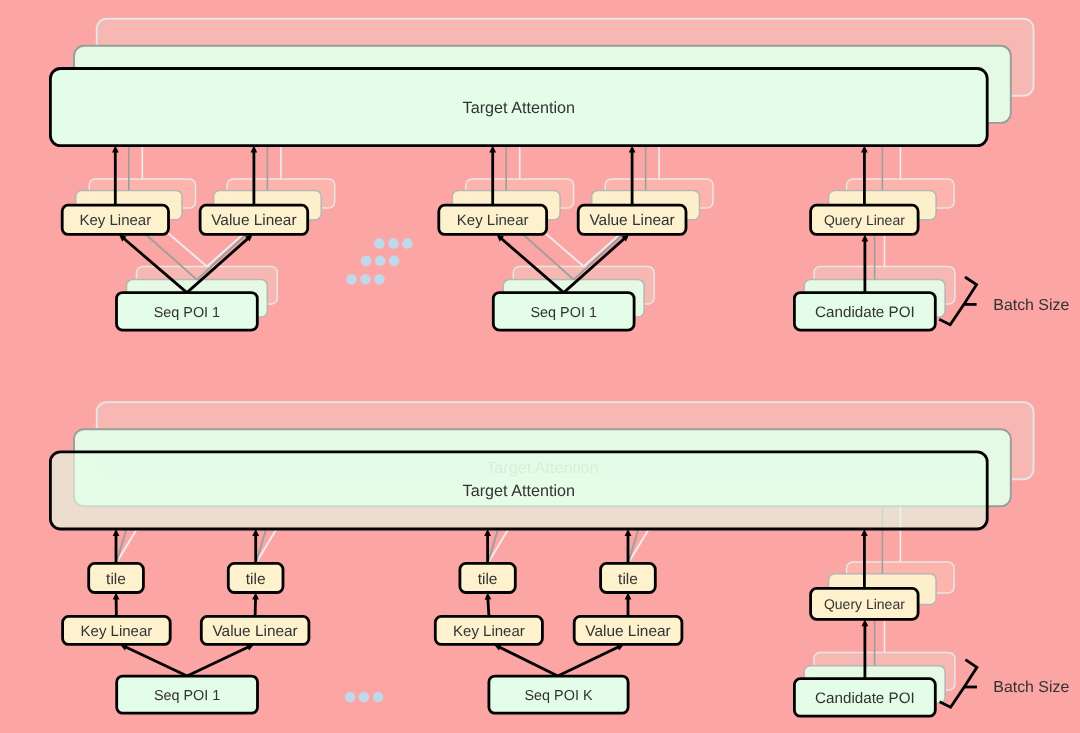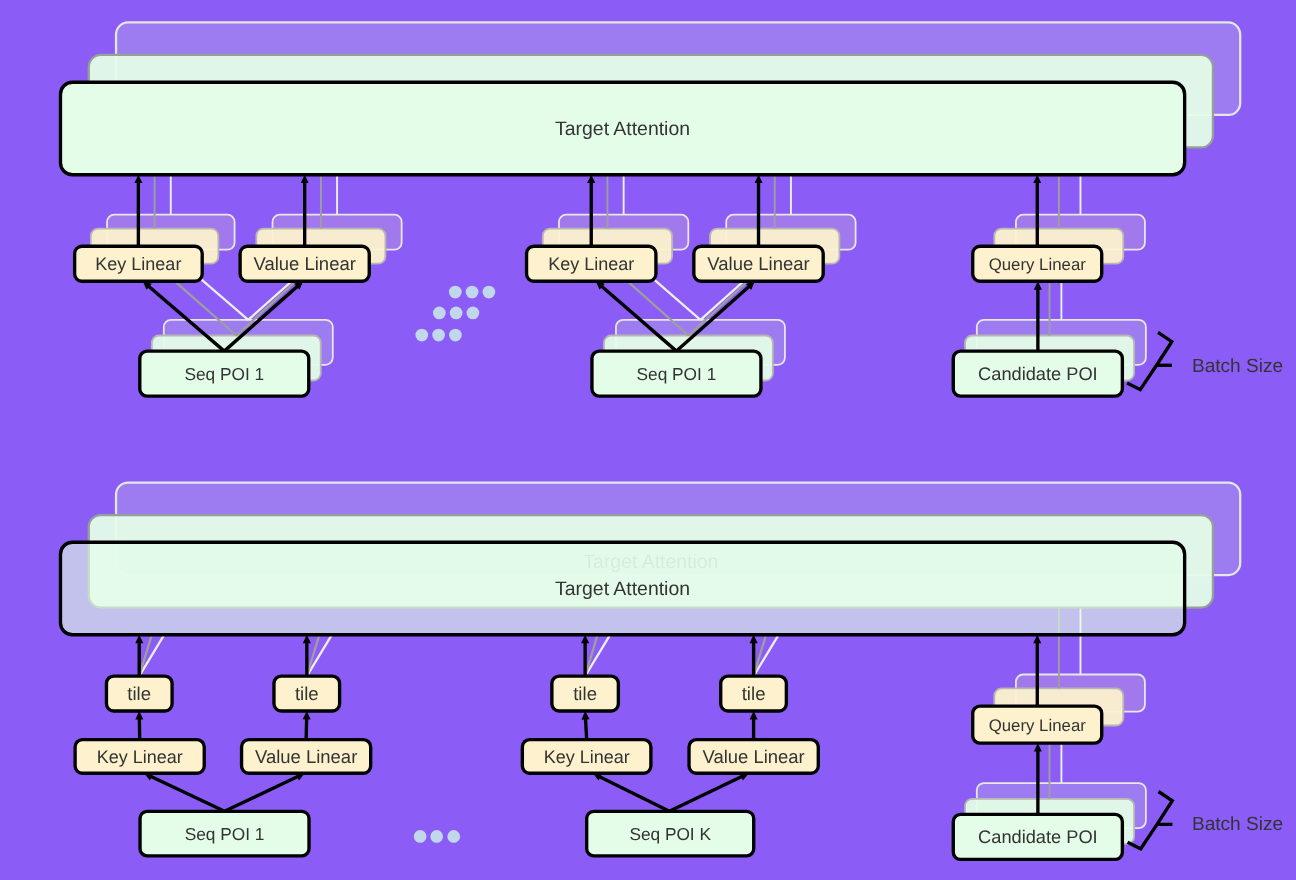--- a/index.html
+++ b/index.html
@@ -1,17 +1,17 @@
 <!DOCTYPE html>
 <html><head>
 <meta charset="utf-8">
 <style>
   html,body{margin:0;padding:0;background:#ffffff;}
   body{width:1080px;height:733px;overflow:hidden;}
-  #stage{position:relative;width:1080px;height:733px;background:#8b5cf6;text-align:center;}
+  #stage{position:relative;width:1080px;height:733px;background:#fca5a5;text-align:center;}
   svg{display:block;transform:translateZ(0);}
   #svgroot text{font-family:"Liberation Sans",sans-serif;-webkit-font-smoothing:antialiased;text-rendering:geometricPrecision;}
 </style>
 </head>
 <body>
 
 <div id="stage">
 <svg id="svgroot" width="1080" height="733" viewBox="0 0 1080 733" shape-rendering="geometricPrecision">
 <g>
 <g>

